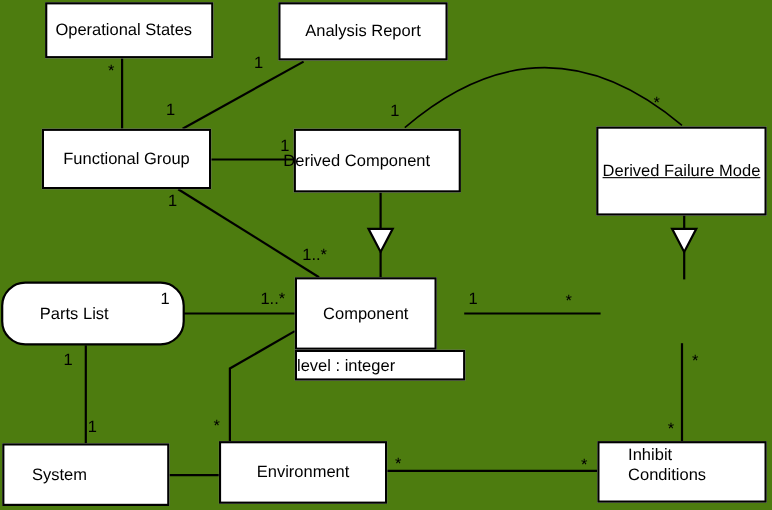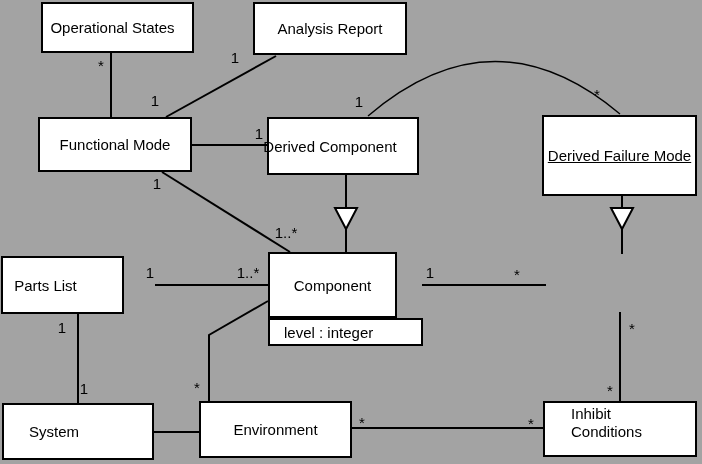--- a/index.html
+++ b/index.html
@@ -1,33 +1,33 @@
 <!DOCTYPE html>
 <html><head>
 <meta charset="utf-8">
 <style>
   html,body{margin:0;padding:0;background:#ffffff;}
   #diagram{
-    position:relative;width:702px;height:464px;background:#a3a3a3;
+    position:relative;width:702px;height:464px;background:#4d7c0f;
     font-family:"Liberation Sans",sans-serif;color:#000000;overflow:hidden;
   }
   #wires{position:absolute;left:0;top:0;width:702px;height:464px;}
   .cls{
     position:absolute;box-sizing:border-box;border:2px solid #000000;background:#ffffff;
     display:flex;align-items:center;justify-content:center;
     font-size:15px;line-height:17px;white-space:nowrap;z-index:2;
   }
   .c-opstates{left:41px;top:2px;width:153px;height:51px;padding-right:10px;}
   .c-report{left:253px;top:2px;width:154px;height:53px;}
   .c-funcgroup{left:38px;top:117px;width:154px;height:55px;}
-  .c-derivedcomp{left:267px;top:117px;width:152px;height:58px;padding-right:26px;}
+  .c-derivedcomp{left:267px;top:117px;width:152px;height:58px;padding-right:26px;justify-content:flex-end;}
   .c-derivedfm{left:542px;top:115px;width:155px;height:81px;text-decoration:underline;}
   .c-component{left:268px;top:252px;width:129px;height:66px;}
-  .c-compattr{left:268px;top:318px;width:155px;height:28px;justify-content:flex-start;padding-left:14px;}
-  .c-partslist{left:1px;top:256px;width:123px;height:58px;padding-right:34px;}
+  .c-compattr{left:268px;top:318px;width:155px;height:28px;justify-content:flex-start;}
+  .c-partslist{left:1px;top:256px;width:167px;height:58px;padding-right:34px;border-radius:22px;}
   .c-failmode{left:546px;top:254px;width:153px;height:58px;}
   .c-system{left:2px;top:403px;width:152px;height:57px;padding-right:48px;}
   .c-environment{left:199px;top:401px;width:153px;height:57px;}
   .c-inhibit{left:543px;top:401px;width:154px;height:56px;
     flex-direction:column;align-items:flex-start;justify-content:flex-start;
     padding:2px 0 0 26px;line-height:18px;}
   .mult{
     position:absolute;transform:translate(-50%,-50%);
     font-size:15px;line-height:15px;z-index:3;white-space:nowrap;
   }
@@ -60,21 +60,21 @@
     </g>
   </svg>
 
   <div class="cls c-opstates">
     <span>Operational States</span>
   </div>
   <div class="cls c-report">
     <span>Analysis Report</span>
   </div>
   <div class="cls c-funcgroup">
-    <span>Functional Mode</span>
+    <span>Functional Group</span>
   </div>
   <div class="cls c-derivedcomp">
     <span>Derived Component</span>
   </div>
   <div class="cls c-derivedfm">
     <span>Derived Failure Mode</span>
   </div>
   <div class="cls c-component">
     <span>Component</span>
   </div>

